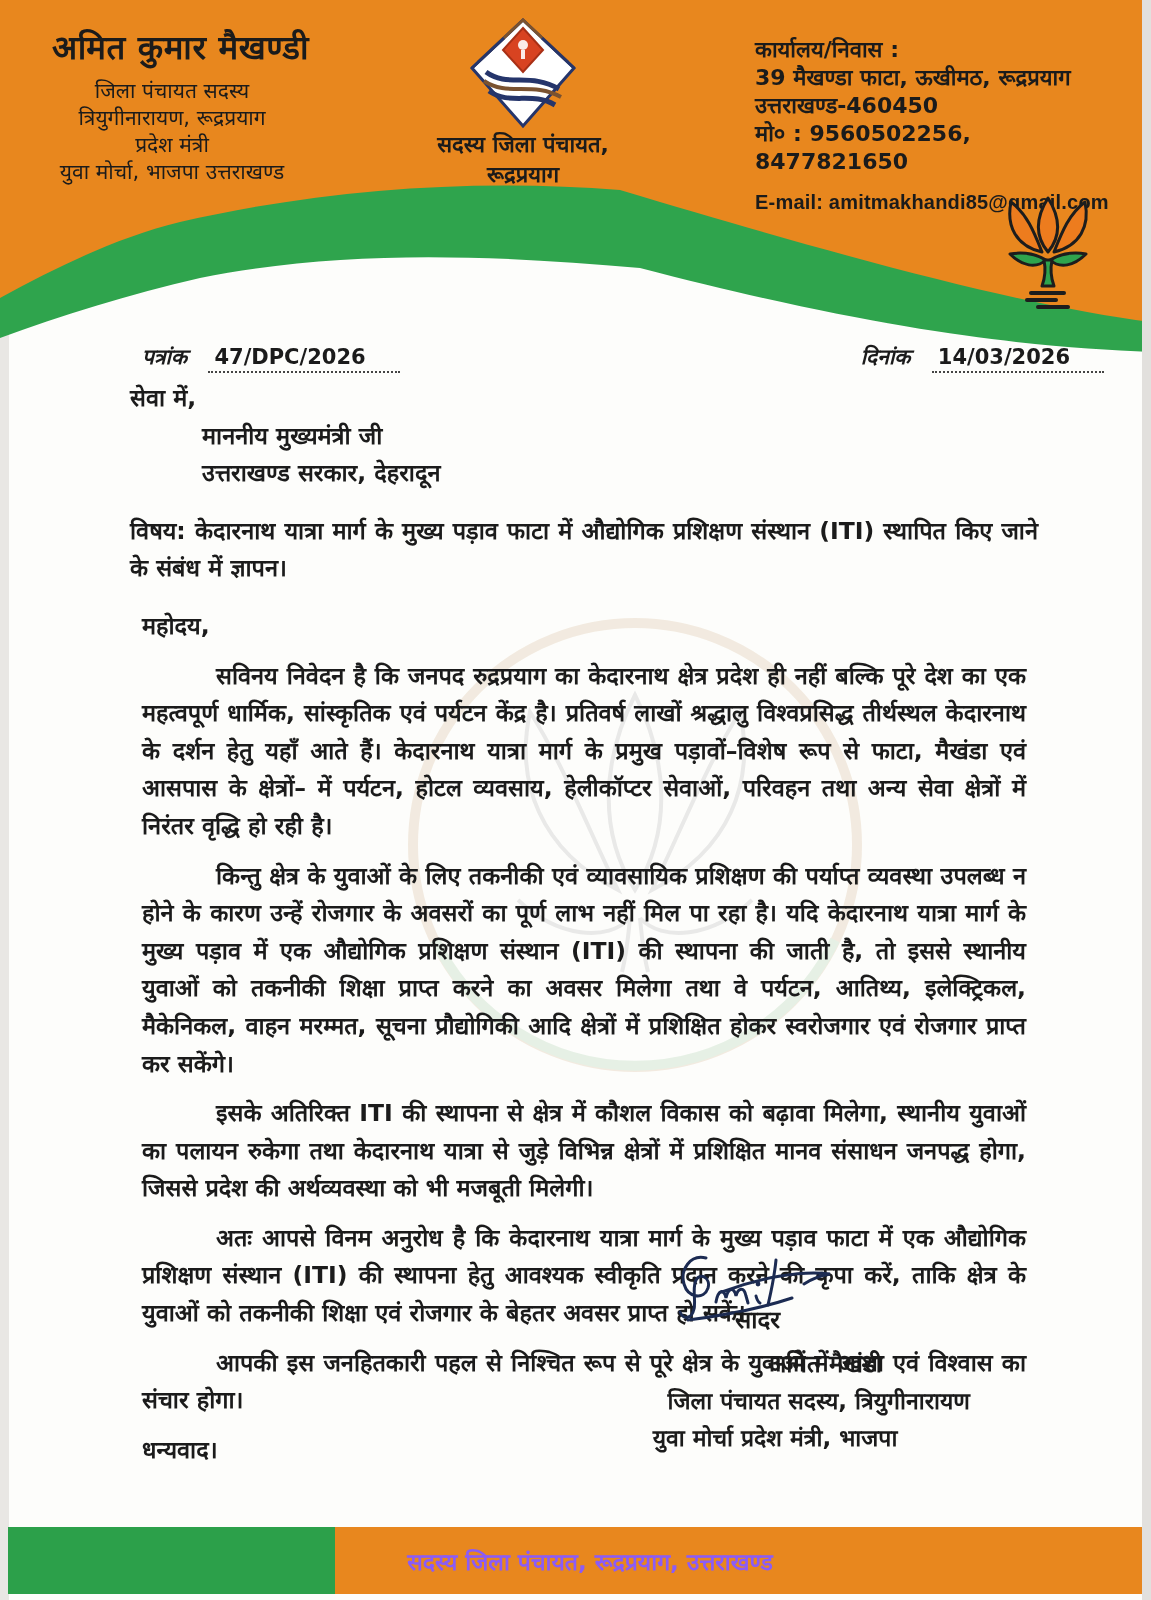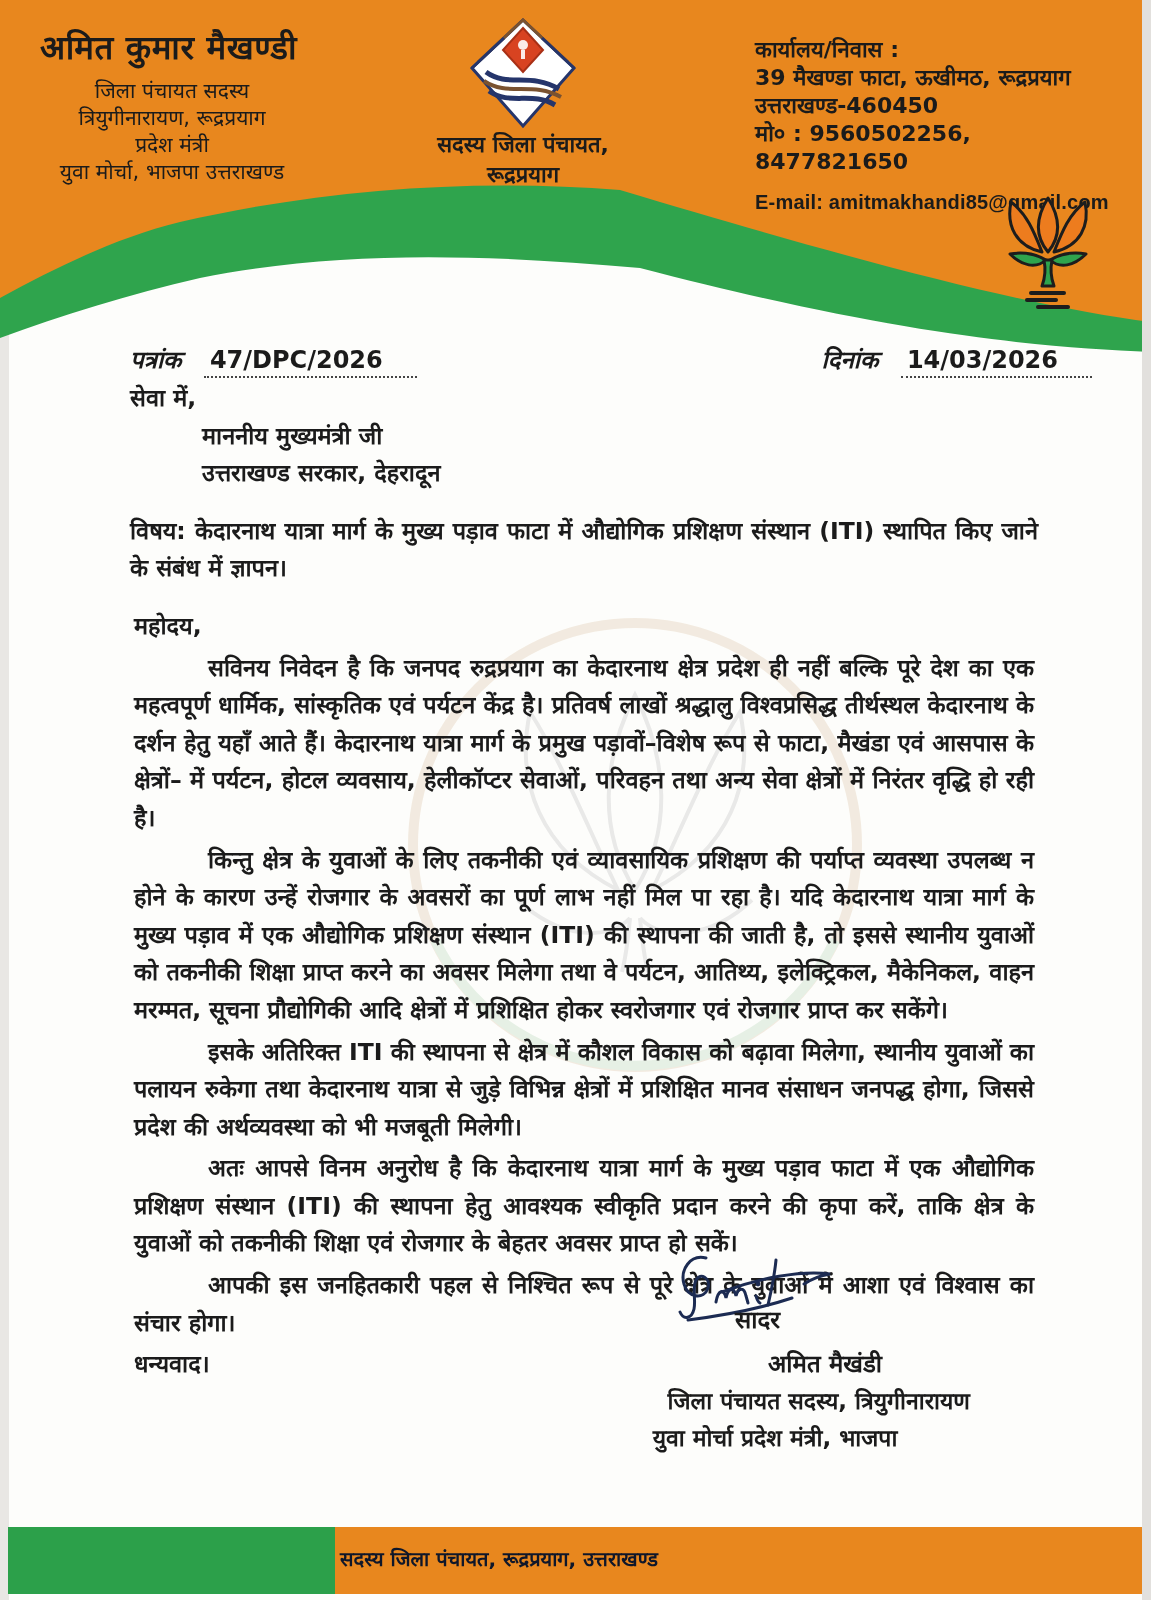--- a/index.html
+++ b/index.html
@@ -9,50 +9,50 @@
     font-family:"DejaVu Sans","Liberation Sans",sans-serif;
     color:#1b1b1b;
   }
   .abs{position:absolute;}
   
   .edge-left{left:0;top:0;width:9px;height:1600px;background:#e9e7e4;}
   .edge-left .notch{position:absolute;left:0;top:30px;width:9px;height:44px;background:#4a423a;}
   .edge-right{right:0;top:0;width:9px;height:1600px;background:#e2e0dd;}
 
   
-  .hd-name{left:40px;top:24px;width:260px;font-size:33px;font-weight:800;letter-spacing:.5px;}
+  .hd-name{left:52px;top:24px;width:260px;font-size:33px;font-weight:800;letter-spacing:.5px;}
   .hd-left-lines{left:22px;top:78px;width:300px;text-align:center;font-size:21px;font-weight:400;line-height:27px;}
   .hd-center-cap{left:398px;top:130px;width:250px;text-align:center;font-size:22px;font-weight:700;line-height:30px;}
   .hd-right{left:755px;top:36px;width:360px;font-size:22px;font-weight:700;line-height:28px;}
   .hd-right .email{font-family:"Liberation Sans","DejaVu Sans",sans-serif;font-size:20px;margin-top:12px;letter-spacing:.2px;}
 
   
-  .refrow{left:130px;top:342px;width:962px;display:flex;justify-content:space-between;font-size:24px;font-weight:700;}
+  .refrow{left:142px;top:342px;width:962px;display:flex;justify-content:space-between;font-size:21px;font-weight:700;}
   .ref-label{font-family:"Liberation Serif","DejaVu Serif",serif;font-style:italic;font-weight:700;margin-right:14px;}
   .ref-value{border-bottom:2px dotted #444;padding:0 34px 2px 6px;}
 
   
   .body-block{left:130px;top:380px;width:908px;font-size:23.5px;font-weight:700;line-height:37.6px;}
   .recipient{margin-left:72px;}
   .subject{margin-top:20px;text-align:justify;}
   .paras{margin-top:20px;}
-  .paras p{margin:4px;text-indent:74px;text-align:justify;}
+  .paras p{margin:12px;text-indent:74px;text-align:justify;}
   .no-indent{text-indent:0 !important;}
 
   
   .sig-svg{left:672px;top:1246px;}
   .sig-regards{left:735px;top:1302px;font-size:24px;font-weight:700;}
   .sig-name{left:612px;top:1346px;width:270px;text-align:right;font-size:24px;font-weight:800;}
   .sig-title1{left:580px;top:1384px;width:390px;text-align:right;font-size:23px;font-weight:700;}
   .sig-title2{left:580px;top:1421px;width:390px;text-align:center;font-size:23px;font-weight:700;}
 
   
   .foot-green{left:8px;top:1527px;width:327px;height:67px;background:#2ca04a;}
   .foot-orange{left:335px;top:1527px;width:808px;height:67px;background:#e8871e;}
-  .foot-text{left:340px;top:1545px;width:500px;font-size:20px;font-weight:700;color:#0f172a;}
+  .foot-text{left:340px;top:1545px;width:500px;text-align:center;font-size:23px;font-weight:700;color:#8b5cf6;}
 
   .watermark{opacity:.55;}
 </style>
 </head>
 <body>
 
 <div class="page">
 
   <div class="abs edge-left">
       <div class="notch"></div>

